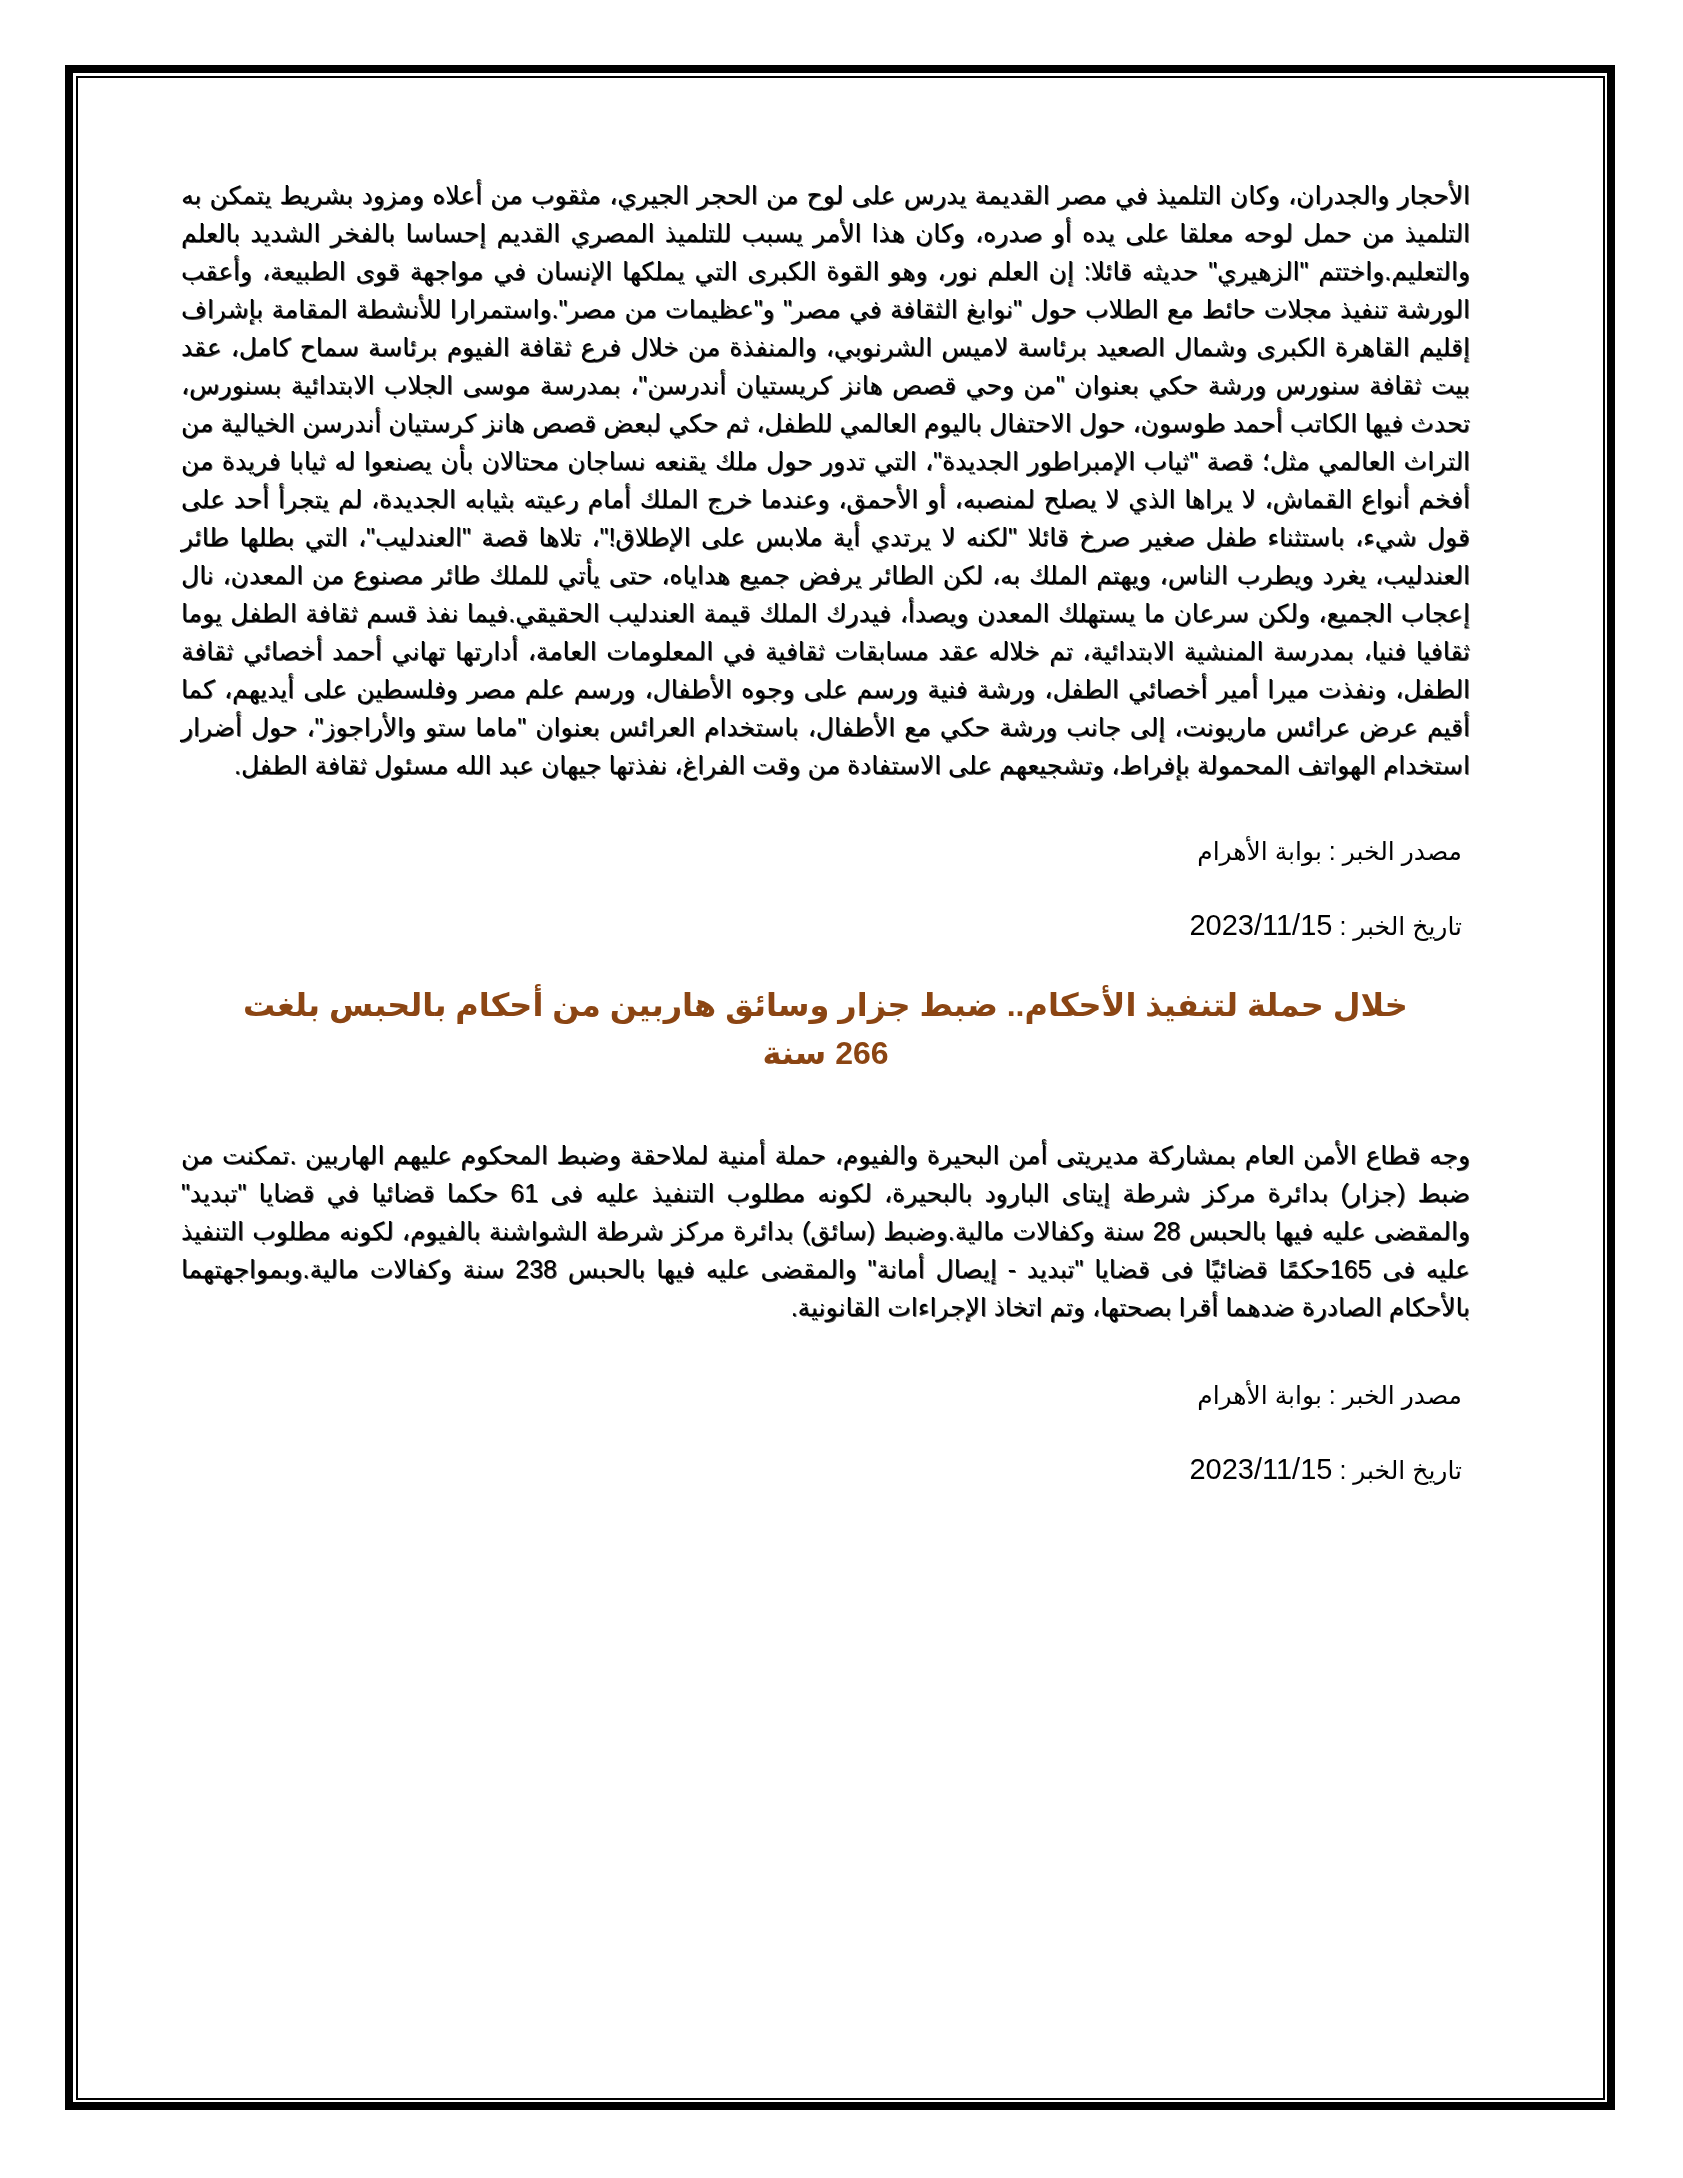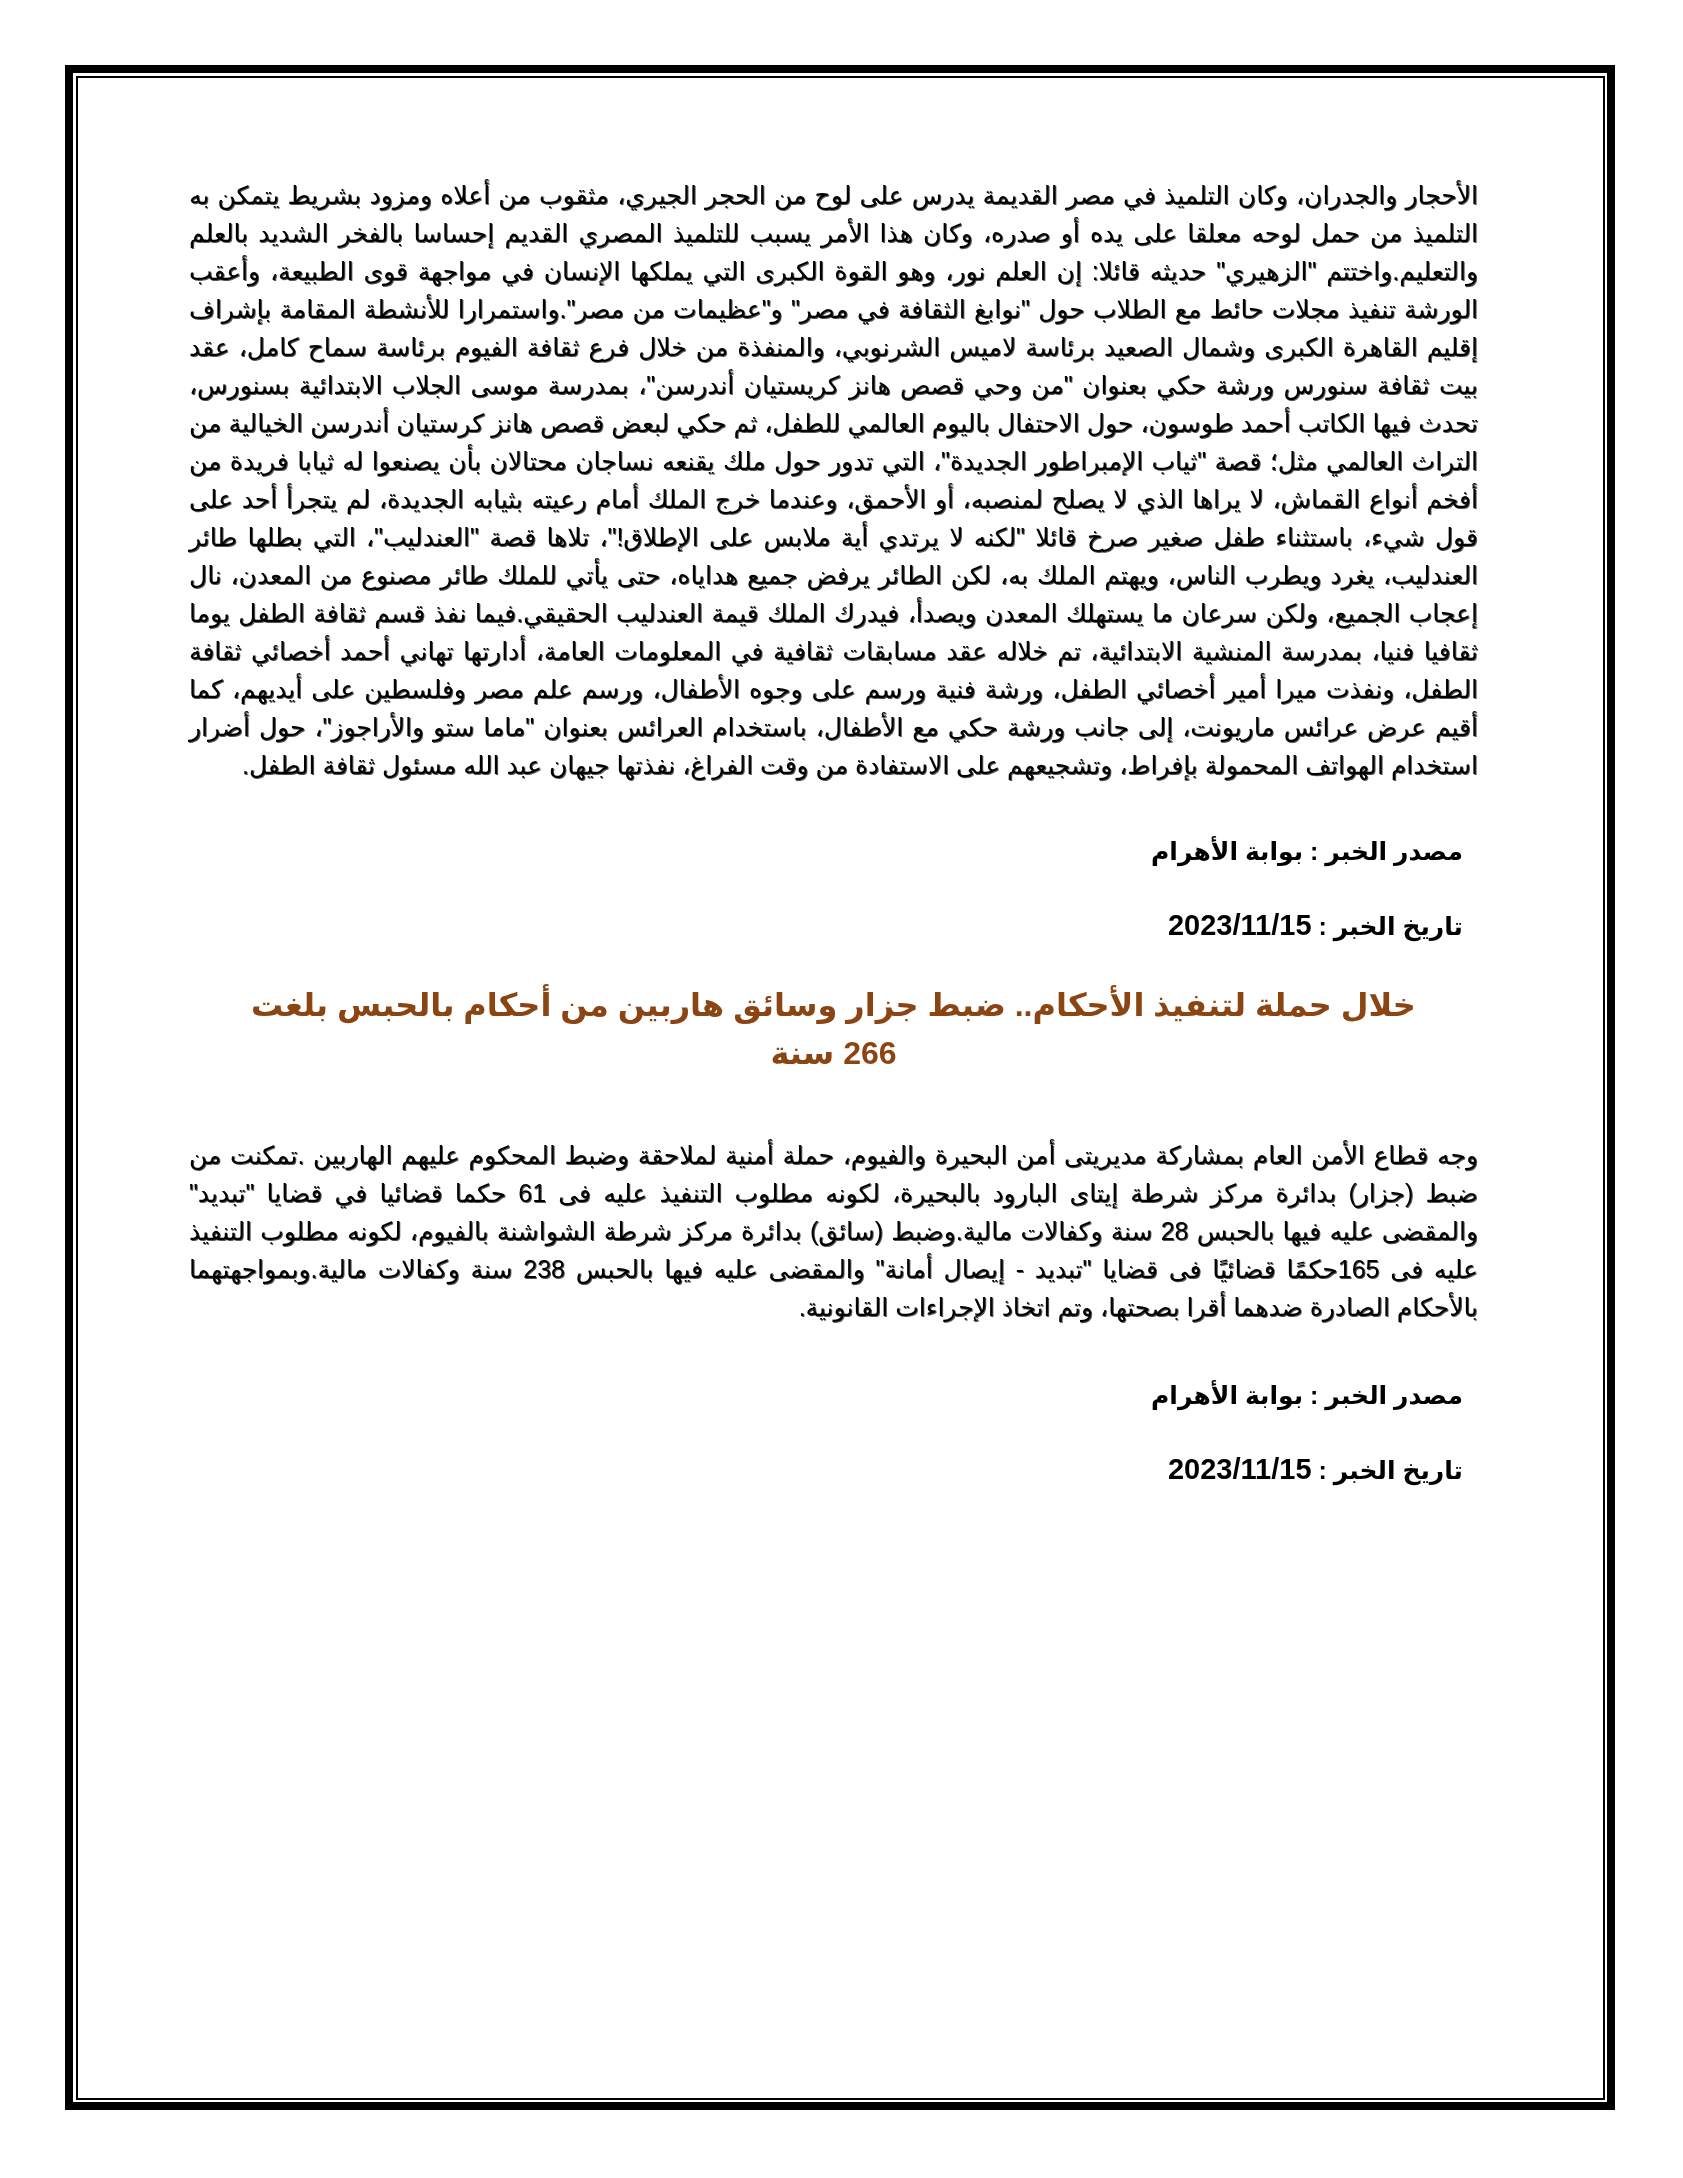--- a/index.html
+++ b/index.html
@@ -28,41 +28,40 @@
       position: absolute;
       left: 76px;
       top: 76px;
       width: 1529px;
       height: 2024px;
       box-sizing: border-box;
       border: 2px solid #000000;
     }
     .content {
       position: absolute;
-      left: 189px;
+      left: 181px;
       top: 176px;
       width: 1289px;
       direction: rtl;
       text-align: justify;
       text-align-last: right;
     }
     .body-para {
       font-size: 25px;
       line-height: 38px;
       margin: 0;
       font-weight: normal;
       text-shadow: 1px 1px 0 #555555;
       letter-spacing: 0;
     }
     .meta-line {
       font-size: 25px;
       line-height: 38px;
-      margin: 15px;
+      margin: 8px;
       text-align: right;
-      font-weight: bold;
     }
     .meta-source { margin-top: 48px; }
     .meta-date { margin-top: 36px; }
     .meta-date .date-value {
       font-size: 29px;
     }
     .article-title {
       color: #8B4513;
       font-size: 32px;
       font-weight: bold;

